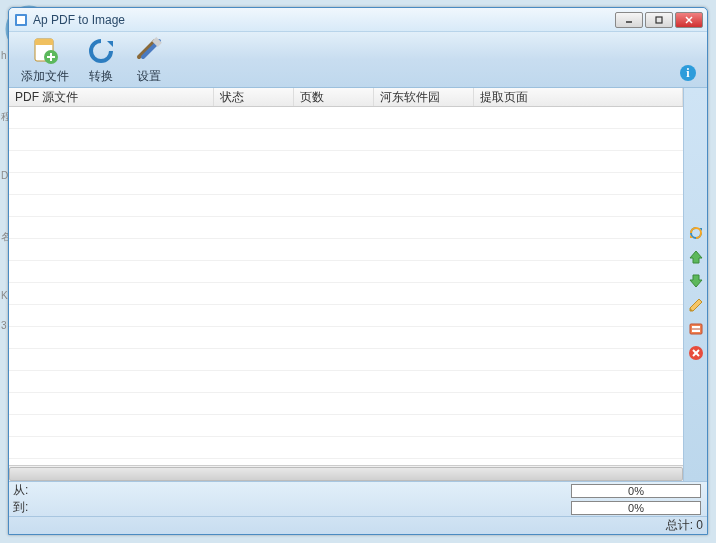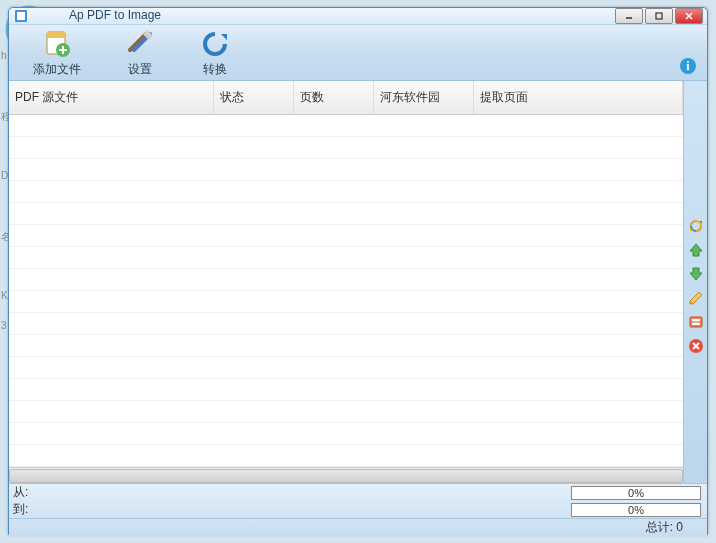--- a/index.html
+++ b/index.html
@@ -7,54 +7,54 @@
 
 .watermark { position: absolute; top: 0; left: 0; width: 716px; height: 543px; pointer-events: none; z-index: 0; }
 .wm-logo { position: absolute; top: 5px; left: 5px; width: 48px; height: 48px; }
 .wm-text { position: absolute; top: 8px; left: 58px; font-size: 28px; font-weight: bold; color: rgba(74,158,64,0.4); font-style: italic; letter-spacing: 2px; }
 .wm-url { position: absolute; top: 42px; left: 72px; font-size: 16px; color: rgba(74,158,64,0.35); font-style: italic; }
 .wm-text2 { position: absolute; top: 378px; left: 140px; font-size: 28px; font-weight: bold; color: rgba(200,200,200,0.5); font-style: italic; letter-spacing: 2px; }
 .wm-url2 { position: absolute; top: 412px; left: 154px; font-size: 16px; color: rgba(200,200,200,0.45); font-style: italic; }
 
 .window { position: absolute; top: 7px; left: 8px; width: 700px; height: 528px; background: linear-gradient(to bottom, #cfe4f5 0%, #e8f2fa 100%); border: 1px solid #4a8bc2; border-radius: 5px 5px 0 0; box-shadow: 0 0 3px rgba(0,0,0,0.3); z-index: 1; display: flex; flex-direction: column; }
 
-.titlebar { height: 24px; background: linear-gradient(to bottom, #f0f7fd 0%, #d8eaf8 100%); border-bottom: 1px solid #b8d4ea; display: flex; padding: 0 4px; border-radius: 5px 5px 0 0; gap: 36px; }
+.titlebar { height: 24px; background: linear-gradient(to bottom, #f0f7fd 0%, #d8eaf8 100%); border-bottom: 1px solid #b8d4ea; display: flex; align-items: center; padding: 0 4px; border-radius: 5px 5px 0 0; }
 .titlebar .app-icon { width: 16px; height: 16px; margin-right: 4px; }
 .titlebar .title { flex: 1; color: #2a4a6a; font-size: 12px; }
 .titlebar .win-btns { display: flex; gap: 2px; }
 .titlebar .win-btn { width: 28px; height: 16px; border: 1px solid #888; border-radius: 2px; display: flex; align-items: center; justify-content: center; font-size: 10px; cursor: pointer; }
 .btn-min { background: linear-gradient(#f5f5f5,#d8d8d8); }
 .btn-max { background: linear-gradient(#f5f5f5,#d8d8d8); }
 .btn-close { background: linear-gradient(#f08080,#d03030); color: white; width: 44px; }
 
-.toolbar { height: 56px; background: linear-gradient(to bottom, #e2eff9 0%, #c8ddf0 50%, #bfd8ed 100%); border-bottom: 1px solid #9cc0dd; display: flex; align-items: center; padding: 2px 18px; position: relative; gap: 27px; }
+.toolbar { height: 56px; background: linear-gradient(to bottom, #e2eff9 0%, #c8ddf0 50%, #bfd8ed 100%); border-bottom: 1px solid #9cc0dd; display: flex; align-items: center; padding: 2px 6px; position: relative; }
 .tool-btn { display: flex; flex-direction: column; align-items: center; justify-content: center; padding: 2px 6px; margin-right: 4px; cursor: pointer; border-radius: 3px; }
 .tool-btn .icon { width: 32px; height: 32px; display: flex; align-items: center; justify-content: center; }
 .tool-btn .lbl { font-size: 12px; color: #2a3a4a; margin-top: 1px; }
 .info-btn { position: absolute; right: 10px; top: 32px; width: 18px; height: 18px; cursor: pointer; }
 
 .content { flex: 1; display: flex; background: #fff; position: relative; }
 .table-area { flex: 1; display: flex; flex-direction: column; overflow: hidden; }
-.thead { height: 34px; background: linear-gradient(#fafafa,#ececec); border-bottom: 1px solid #ccc; display: flex; }
+.thead { height: 19px; background: linear-gradient(#fafafa,#ececec); border-bottom: 1px solid #ccc; display: flex; }
 .th { border-right: 1px solid #ddd; padding: 2px 6px; font-size: 12px; color: #333; display: flex; align-items: center; }
 .tbody { flex: 1; background: #fff; overflow: auto; position: relative; }
 .row-line { height: 22px; border-bottom: 1px solid #f0f0f0; }
 .hscroll { height: 16px; background: #f0f0f0; border-top: 1px solid #ccc; position: relative; }
 .hscroll .thumb { position: absolute; left: 0; top: 1px; height: 14px; width: 100%; background: linear-gradient(#e8e8e8,#d0d0d0); border: 1px solid #bbb; border-radius: 2px; }
 
 .sidebar { width: 24px; background: linear-gradient(to bottom, #cfe4f5, #bcd7ec); border-left: 1px solid #a8c6e0; display: flex; flex-direction: column; align-items: center; padding-top: 136px; gap: 6px; }
 .side-btn { width: 18px; height: 18px; cursor: pointer; display: flex; align-items: center; justify-content: center; }
 
 .footer { background: linear-gradient(#e2eff9,#c8ddf0); border-top: 1px solid #a8c6e0; }
 .progress-rows { display: flex; flex-direction: column; }
 .prow { display: flex; align-items: center; height: 17px; }
 .plabel { width: 30px; padding-left: 4px; font-size: 12px; color: #333; }
 .pbar-pad { flex: 1; }
 .pbar { width: 130px; height: 14px; border: 1px solid #888; background: #fff; margin-right: 6px; display: flex; align-items: center; justify-content: center; font-size: 11px; color: #333; }
-.total-row { height: 18px; border-top: 1px solid #a8c6e0; display: flex; justify-content: flex-end; align-items: center; padding-right: 24px; font-size: 12px; color: #333; }
+.total-row { height: 18px; border-top: 1px solid #a8c6e0; display: flex; justify-content: flex-end; align-items: center; padding-right: 4px; font-size: 12px; color: #333; }
 
 .bg-strips { position: absolute; left: 0; top: 0; width: 8px; height: 543px; z-index: 0; }
 .bg-strips .strip { height: 30px; font-size: 10px; color: #888; padding-left: 1px; }
 </style>
 </head>
 <body>
 
 <div class="watermark">
   <svg class="wm-logo" viewBox="0 0 48 48">
     <circle cx="24" cy="24" r="22" fill="none" stroke="#1a7fc4" stroke-width="3" opacity="0.5"></circle>
@@ -116,35 +116,35 @@
           <circle cx="22" cy="22" r="7" fill="#5cb85c"></circle>
           <line x1="22" y1="18" x2="22" y2="26" stroke="#fff" stroke-width="2"></line>
           <line x1="18" y1="22" x2="26" y2="22" stroke="#fff" stroke-width="2"></line>
         </svg>
       </div>
       <div class="lbl">添加文件</div>
     </div>
     <div class="tool-btn">
       <div class="icon">
         <svg width="32" height="32" viewBox="0 0 32 32">
+          <path d="M 16 6 A 10 10 0 1 0 26 16" fill="none" stroke="#2d7dc0" stroke-width="4"></path>
+          <path d="M 22 6 L 28 6 L 28 12 Z" fill="#2d7dc0"></path>
+        </svg>
+      </div>
+      <div class="lbl">转换</div>
+    </div>
+    <div class="tool-btn">
+      <div class="icon">
+        <svg width="32" height="32" viewBox="0 0 32 32">
           <line x1="6" y1="22" x2="22" y2="6" stroke="#8a6a3a" stroke-width="4" stroke-linecap="round"></line>
           <line x1="10" y1="22" x2="26" y2="6" stroke="#4a7ac0" stroke-width="4" stroke-linecap="round"></line>
           <rect x="20" y="4" width="8" height="6" fill="#d0d0d0" transform="rotate(45 24 7)"></rect>
         </svg>
       </div>
       <div class="lbl">设置</div>
-    </div>
-    <div class="tool-btn">
-      <div class="icon">
-        <svg width="32" height="32" viewBox="0 0 32 32">
-          <path d="M 16 6 A 10 10 0 1 0 26 16" fill="none" stroke="#2d7dc0" stroke-width="4"></path>
-          <path d="M 22 6 L 28 6 L 28 12 Z" fill="#2d7dc0"></path>
-        </svg>
-      </div>
-      <div class="lbl">转换</div>
     </div>
     <div class="info-btn">
       <svg width="18" height="18" viewBox="0 0 18 18">
         <circle cx="9" cy="9" r="8" fill="#2d9cdb"></circle>
         <text x="9" y="13" text-anchor="middle" fill="#fff" font-size="12" font-weight="bold" font-family="Georgia">i</text>
       </svg>
     </div>
   </div>
 
   <div class="content">

